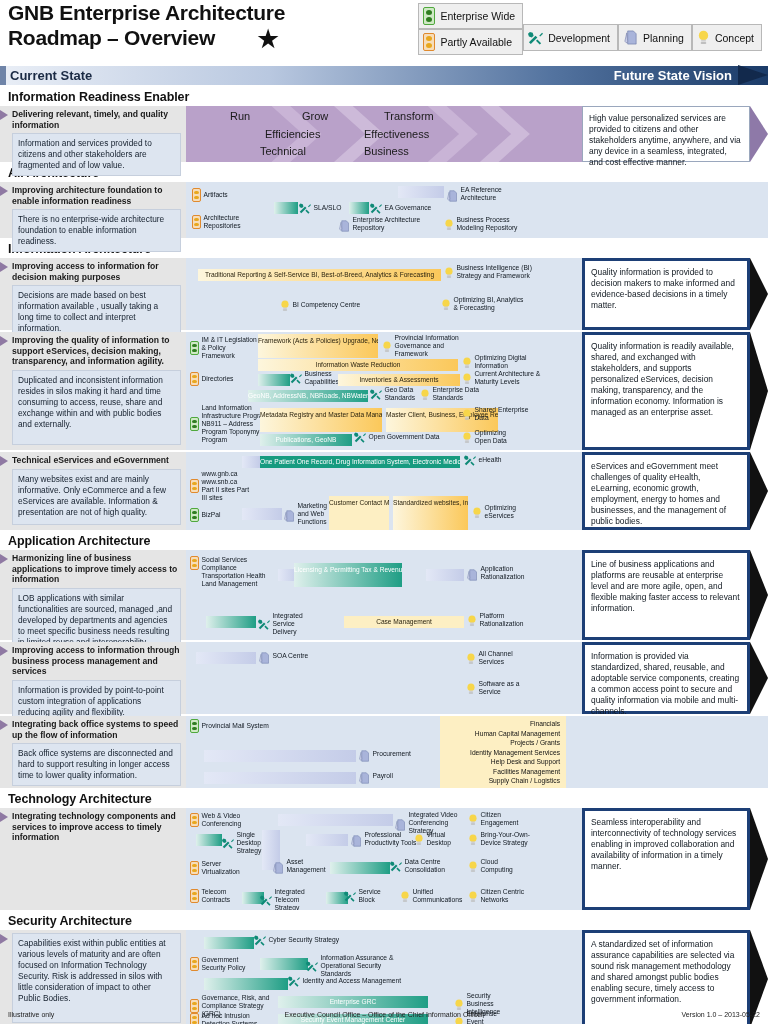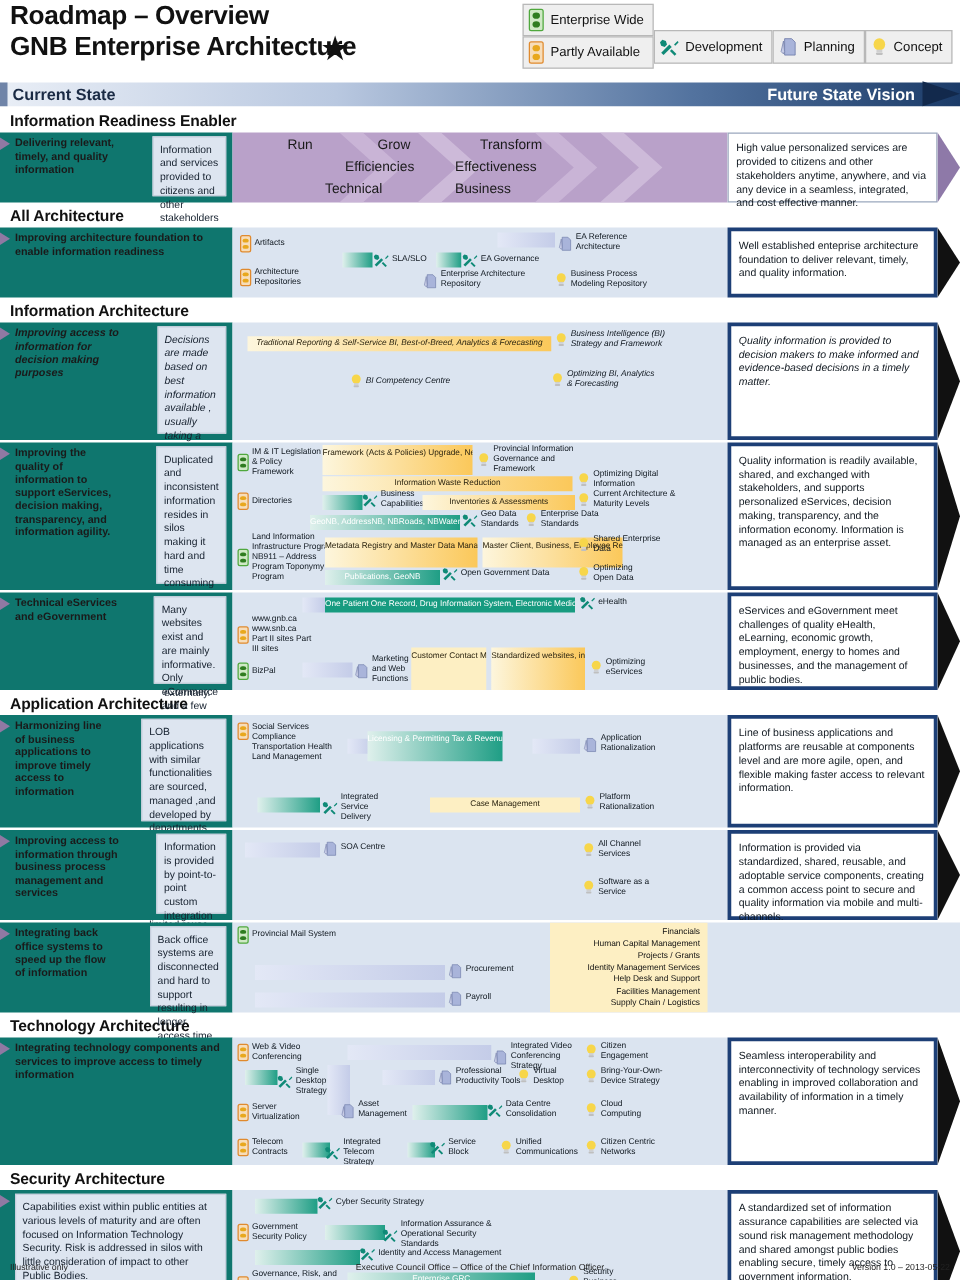--- a/index.html
+++ b/index.html
@@ -76,22 +76,22 @@
   }
 
   
   .section-title {
     font-size:12.5px; font-weight:bold; padding:2px 0 2px 8px; letter-spacing:-0.1px;
   }
   .row { display:flex; align-items:stretch; margin-bottom:2px; position:relative; }
 
   
   .cur-cell {
-    width:186px; flex:none; background:#0f766e; position:relative;
-    padding:3px 5px 5px 12px; display:flex; flex-direction:row;gap:28px;
+    width:186px; flex:none; background:#e5e5e5; position:relative;
+    padding:3px 5px 5px 12px; display:flex; flex-direction:column;
   }
   .cur-cell::before {
     content:""; position:absolute; left:0; top:4px;
     width:0; height:0;
     border-top:5px solid transparent; border-bottom:5px solid transparent;
     border-left:8px solid #8f79a3;
   }
   .cur-head { font-size:8.6px; font-weight:bold; line-height:10.5px; color:#1a1a1a; margin-bottom:3px; }
   .cur-body {
     background:#dde5f0; border:1px solid #c6cfdd; flex:1;
@@ -145,22 +145,22 @@
   }
   .footer .l { position:absolute; left:8px; }
   .footer .c { position:absolute; left:50%; transform:translateX(-50%); }
   .footer .r { position:absolute; right:8px; }
 </style>
 </head>
 <body>
 
 <div class="header">
   <div class="title">
+    <div>GNB Enterprise Architecture</div>
     <div>Roadmap – Overview</div>
-    <div>GNB Enterprise Architecture</div>
   </div>
   <div class="star">★</div>
 
   <div class="legend">
     <div class="legend-left">
       <div class="legend-box">
         <span class="tl">
             <i></i>
             <i></i>
           </span>
@@ -226,40 +226,41 @@
     <svg width="100%" height="100%" viewBox="0 0 380 56" preserveAspectRatio="none" style="position:absolute;inset:0;">
       <path d="M100 0 L130 28 L100 56 L82 56 L112 28 L82 0 Z" fill="#c9b4d6"></path>
       <path d="M160 0 L190 28 L160 56 L142 56 L172 28 L142 0 Z" fill="#cdbad9"></path>
       <path d="M250 0 L280 28 L250 56 L232 56 L262 28 L232 0 Z" fill="#c9b4d6"></path>
       <path d="M300 0 L330 28 L300 56 L282 56 L312 28 L282 0 Z" fill="#cdbad9"></path>
     </svg>
     <div class="ire-words">
       <span style="left:44px; top:4px;">Run</span>
       <span style="left:116px; top:4px;">Grow</span>
       <span style="left:198px; top:4px;">Transform</span>
-      <span style="left:90px; top:22px;">Efficiencies</span>
+      <span style="left:79px; top:22px;">Efficiencies</span>
       <span style="left:178px; top:22px;">Effectiveness</span>
       <span style="left:74px; top:39px;">Technical</span>
       <span style="left:178px; top:39px;">Business</span>
     </div>
   </div>
   <div class="fut-wrap">
     <div class="fut-cell" style="border:1px solid #9aa7bd;">High value personalized services are provided to citizens  and other stakeholders anytime, anywhere, and via any device in a seamless, integrated, and cost effective manner.</div>
     <div class="fut-arrow">
       <svg viewBox="0 0 18 56" preserveAspectRatio="none">
           <path d="M0 0 L18 28 L0 56 Z" fill="#8e79a8"></path>
         </svg>
     </div>
   </div>
 </div>
 
 <div class="section-title">All Architecture</div>
 <div class="row" style="height:56px;">
   <div class="cur-cell">
     <div class="cur-head">Improving architecture foundation to enable information readiness</div>
+    <div class="cur-body">There is no enterprise-wide architecture foundation to enable information readiness.</div>
   </div>
   <div class="mid-cell">
     <div class="abs iconlbl" style="left:6px; top:6px;">
       <span class="tl sm partly">
           <i></i>
           <i></i>
         </span>
       <span class="lbl">Artifacts</span>
     </div>
     <div class="abs iconlbl" style="left:6px; top:32px;">
@@ -310,33 +311,25 @@
     </div>
     <div class="abs iconlbl" style="left:258px; top:34px;">
       <span class="bulb sm"><svg viewBox="0 0 14 17">
             <ellipse cx="7" cy="6" rx="5" ry="5.3" fill="#f7d64a"></ellipse>
             <rect x="4.5" y="10.5" width="5" height="2" fill="#cfcfcf"></rect>
             <rect x="4" y="13" width="6" height="2" rx="1" fill="#bfbfbf"></rect>
           </svg></span>
       <span class="lbl wrap" style="width:70px;">Business Process Modeling Repository</span>
     </div>
   </div>
-  <div class="fut-wrap">
-    <div class="fut-cell">Well established enteprise architecture foundation to deliver relevant, timely, and quality information.</div>
-    <div class="fut-arrow">
-        <svg viewBox="0 0 18 56" preserveAspectRatio="none">
-          <path d="M0 0 L18 28 L0 56 Z" fill="#111111"></path>
-        </svg>
-      </div>
-  </div>
 </div>
 
 <div class="section-title">Information Architecture</div>
 
-<div class="row" style="height:94px;font-style:italic;">
+<div class="row" style="height:72px;">
   <div class="cur-cell">
     <div class="cur-head">Improving access to information for decision making purposes</div>
     <div class="cur-body">Decisions are made based on best information available , usually taking a long time to collect and interpret information.</div>
   </div>
   <div class="mid-cell">
     <div class="bar yellow" style="left:12px; top:11px; width:243px;">Traditional Reporting &amp; Self-Service BI, Best-of-Breed, Analytics &amp; Forecasting</div>
     <div class="abs iconlbl" style="left:258px; top:6px;">
       <span class="bulb sm"><svg viewBox="0 0 14 17">
             <ellipse cx="7" cy="6" rx="5" ry="5.3" fill="#f7d64a"></ellipse>
             <rect x="4.5" y="10.5" width="5" height="2" fill="#cfcfcf"></rect>
@@ -616,21 +609,21 @@
     <div class="abs iconlbl" style="left:281px; top:62px;">
       <span class="bulb sm"><svg viewBox="0 0 14 17">
             <ellipse cx="7" cy="6" rx="5" ry="5.3" fill="#f7d64a"></ellipse>
             <rect x="4.5" y="10.5" width="5" height="2" fill="#cfcfcf"></rect>
             <rect x="4" y="13" width="6" height="2" rx="1" fill="#bfbfbf"></rect>
           </svg></span>
       <span class="lbl wrap" style="width:46px;">Platform Rationalization</span>
     </div>
   </div>
   <div class="fut-wrap">
-    <div class="fut-cell">Line of business applications and platforms are reusable at components level and are more agile, open, and flexible making faster access to relevant information.</div>
+    <div class="fut-cell">Line of business applications and platforms are reusable at enterprise level and are more agile, open, and flexible making faster access to relevant information.</div>
     <div class="fut-arrow">
         <svg viewBox="0 0 18 90" preserveAspectRatio="none">
           <path d="M0 0 L18 45 L0 90 Z" fill="#111111"></path>
         </svg>
       </div>
   </div>
 </div>
 
 <div class="row" style="height:72px;">
   <div class="cur-cell">

